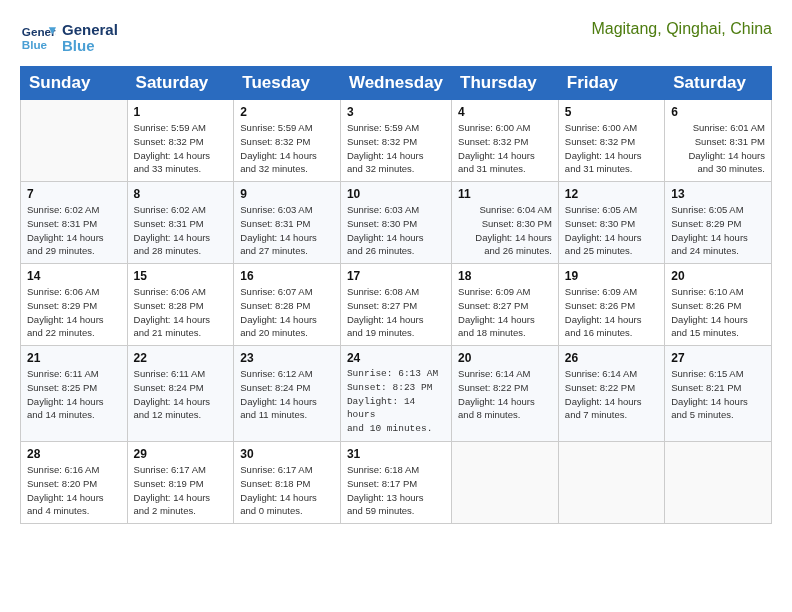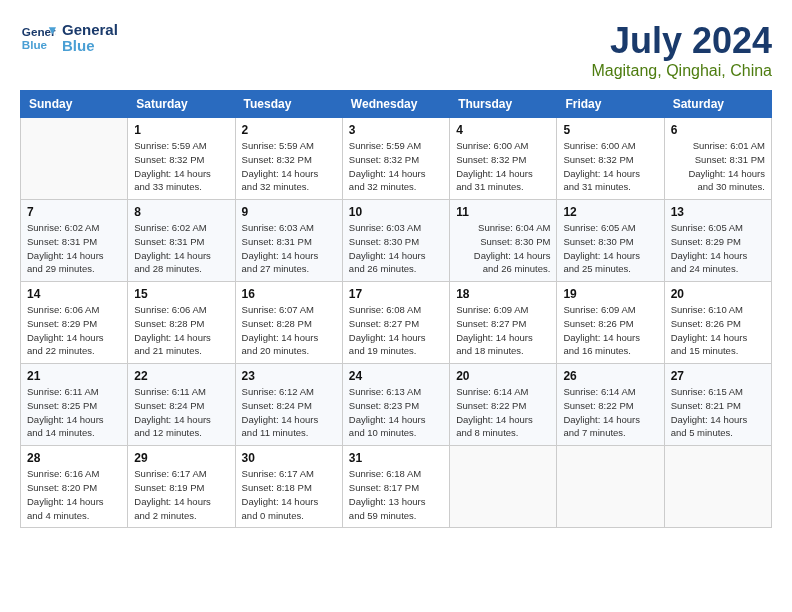--- a/index.html
+++ b/index.html
@@ -41,21 +41,21 @@
     .calendar {
       width: 100%;
       border-collapse: collapse;
       border: 1px solid #ccc;
     }
     .calendar th {
       background-color: #2a6bbf;
       color: white;
       text-align: left;
       padding: 6px 8px;
-      font-size: 12px;
+      font-size: 17px;
       border: 1px solid #2a6bbf;
     }
     .calendar td {
       vertical-align: top;
       padding: 5px 6px;
       font-size: 10px;
       color: #222;
       border: 1px solid #ccc;
       width: 107px;
       min-height: 80px;
@@ -88,21 +88,20 @@
       <text x="2" y="18" font-size="13" font-weight="bold" fill="#1a3a6b">General</text>
       <text x="2" y="32" font-size="13" font-weight="bold" fill="#4a9fd4">Blue</text>
       <polygon points="32,8 40,8 36,16" fill="#4a9fd4"></polygon>
     </svg>
     <div style="display:flex;flex-direction:column;line-height:1.1;">
       <span style="font-size:15px;font-weight:bold;color:#1a3a6b;">General</span>
       <span style="font-size:15px;font-weight:bold;color:#4a9fd4;">Blue</span>
     </div>
   </div>
   <div class="title-block">
-    <div class="main-title">July 2024</div>
     <div class="subtitle">Magitang, Qinghai, China</div>
   </div>
 </div>
 
 <table class="calendar">
   <thead>
     <tr>
     <th>Sunday</th>
         <th>Saturday</th>
         <th>Tuesday</th>
@@ -277,21 +276,21 @@
         </td>
         <td>
           <div class="day-number">23</div>
           <div class="day-info" style="white-space: pre-line;">Sunrise: 6:12 AM
 Sunset: 8:24 PM
 Daylight: 14 hours
 and 11 minutes.</div>
         </td>
         <td>
           <div class="day-number">24</div>
-          <div class="day-info" style="white-space: pre-line;">Sunrise: 6:13 AM
+          <div class="day-info" style="white-space: pre-line; font-family: Liberation Mono, monospace;">Sunrise: 6:13 AM
 Sunset: 8:23 PM
 Daylight: 14 hours
 and 10 minutes.</div>
         </td>
         <td>
           <div class="day-number">20</div>
           <div class="day-info" style="white-space: pre-line;">Sunrise: 6:14 AM
 Sunset: 8:22 PM
 Daylight: 14 hours
 and 8 minutes.</div>

